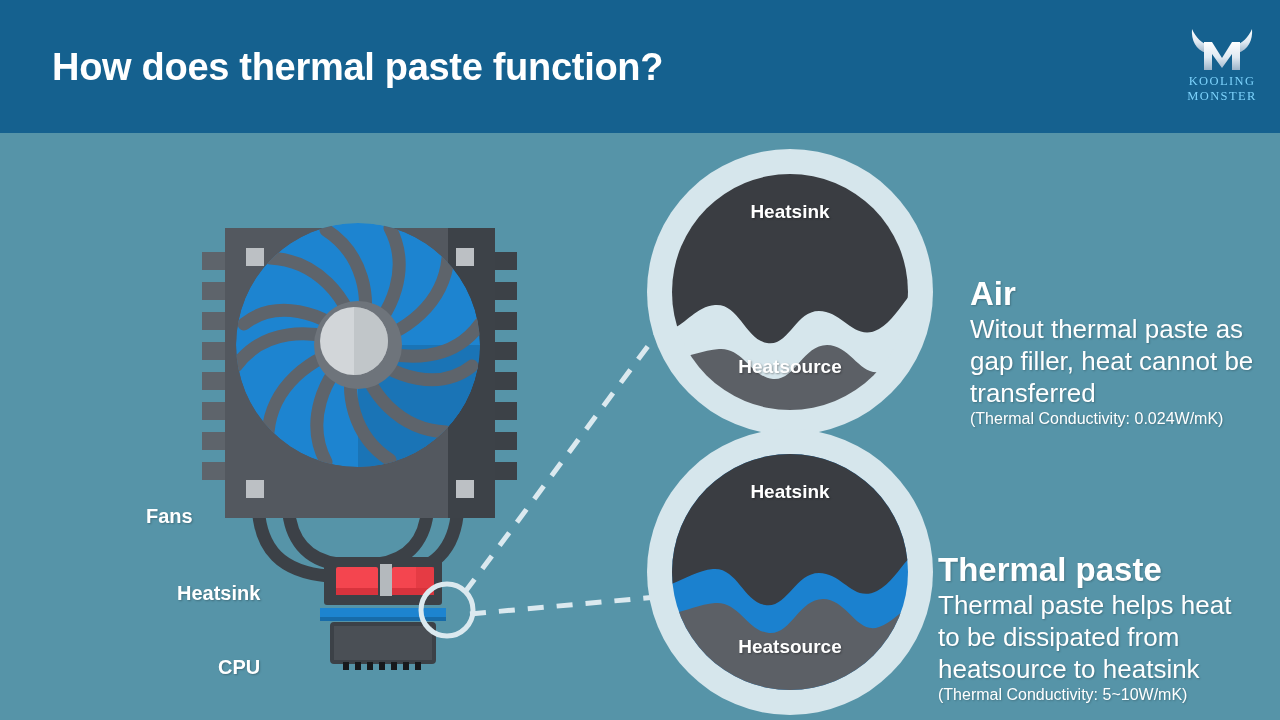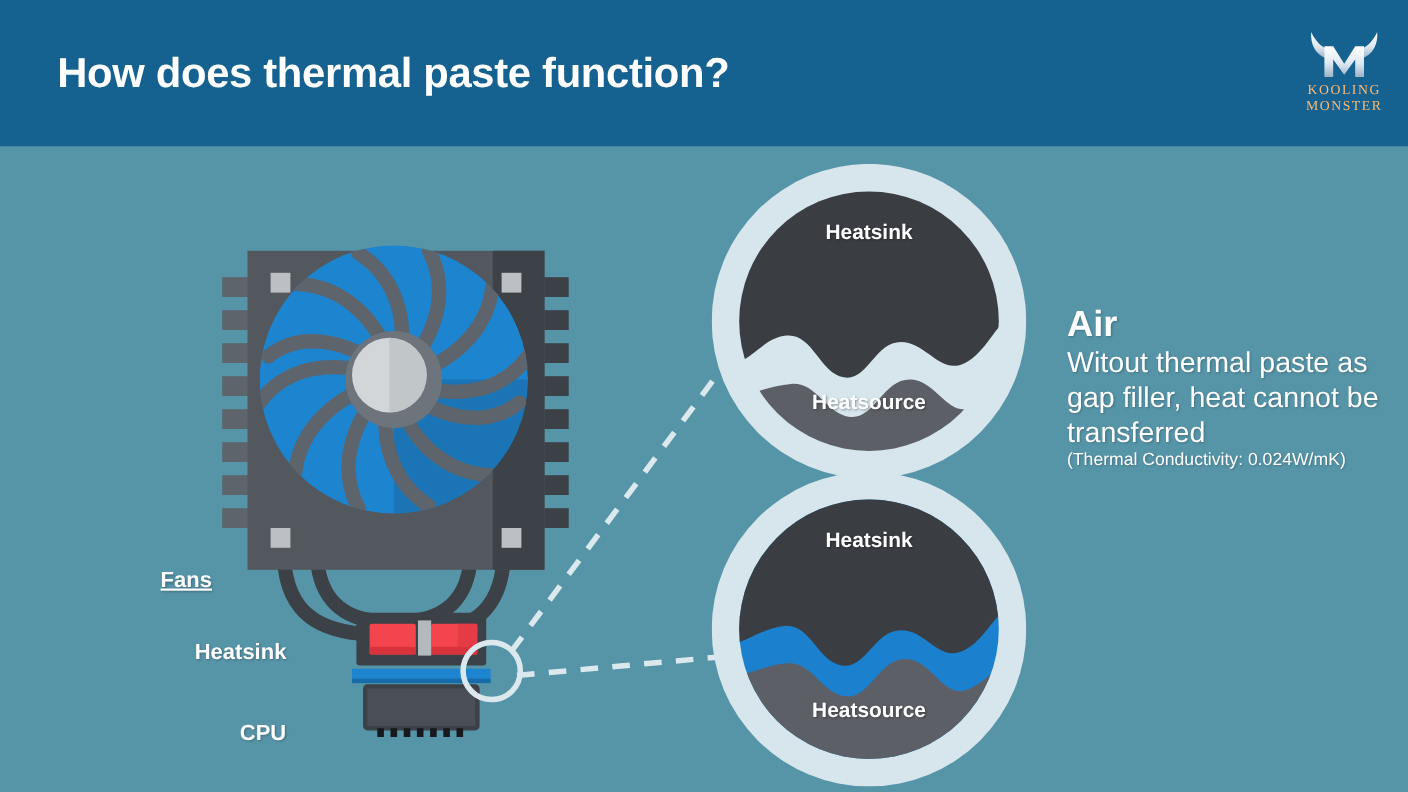--- a/index.html
+++ b/index.html
@@ -18,34 +18,34 @@
   }
   .header-title{
     position:absolute;left:52px;top:46px;
     font-size:38px;font-weight:bold;color:#ffffff;
     letter-spacing:-0.3px;white-space:nowrap;
   }
   
   .logo{position:absolute;left:1176px;top:26px;width:92px;height:88px;text-align:center;}
   .logo-mark{width:92px;height:46px;display:block;}
   .logo-text{
-    color:#fdba74;font-size:12.5px;font-family:"Liberation Serif", serif;
+    color:#7dd3fc;font-size:12.5px;font-family:"Liberation Serif", serif;
     letter-spacing:1.4px;line-height:15px;margin-top:2px;
   }
 
   
   .cooler{position:absolute;left:180px;top:200px;width:400px;height:470px;}
   .cooler svg{display:block;}
 
   
   .lbl{
     position:absolute;color:#ffffff;font-weight:bold;font-size:20px;
     text-shadow:1px 1px 2px rgba(0,0,0,.25);white-space:nowrap;
   }
-  .lbl-fans{left:146px;top:517px;text-decoration:underline;}
+  .lbl-fans{left:146px;top:505px;}
   .lbl-heatsink{left:177px;top:582px;}
   .lbl-cpu{left:218px;top:620px;margin-top:36px;}
 
   
   .connect{position:absolute;left:0;top:0;width:1280px;height:720px;pointer-events:none;}
 
   
   .circ{position:absolute;}
   .circ-top{left:647px;top:149px;width:286px;height:286px;}
   .circ-bot{left:647px;top:429px;width:286px;height:286px;}
@@ -251,14 +251,19 @@
     <div class="circ-label" style="left:143px;top:52px;">Heatsink</div>
     <div class="circ-label" style="left:143px;top:207px;">Heatsource</div>
   </div>
 
   <div class="txt blk-air">
     <div class="txt-h">Air</div>
     <div class="txt-p">Witout thermal paste as gap filler, heat cannot be transferred</div>
     <div class="txt-s">(Thermal Conductivity: 0.024W/mK)</div>
   </div>
 
+  <div class="txt blk-paste">
+    <div class="txt-h">Thermal paste</div>
+    <div class="txt-p">Thermal paste helps heat to be dissipated from heatsource to heatsink</div>
+    <div class="txt-s">(Thermal Conductivity: 5~10W/mK)</div>
+  </div>
 
 </div>
 
 </body></html>

